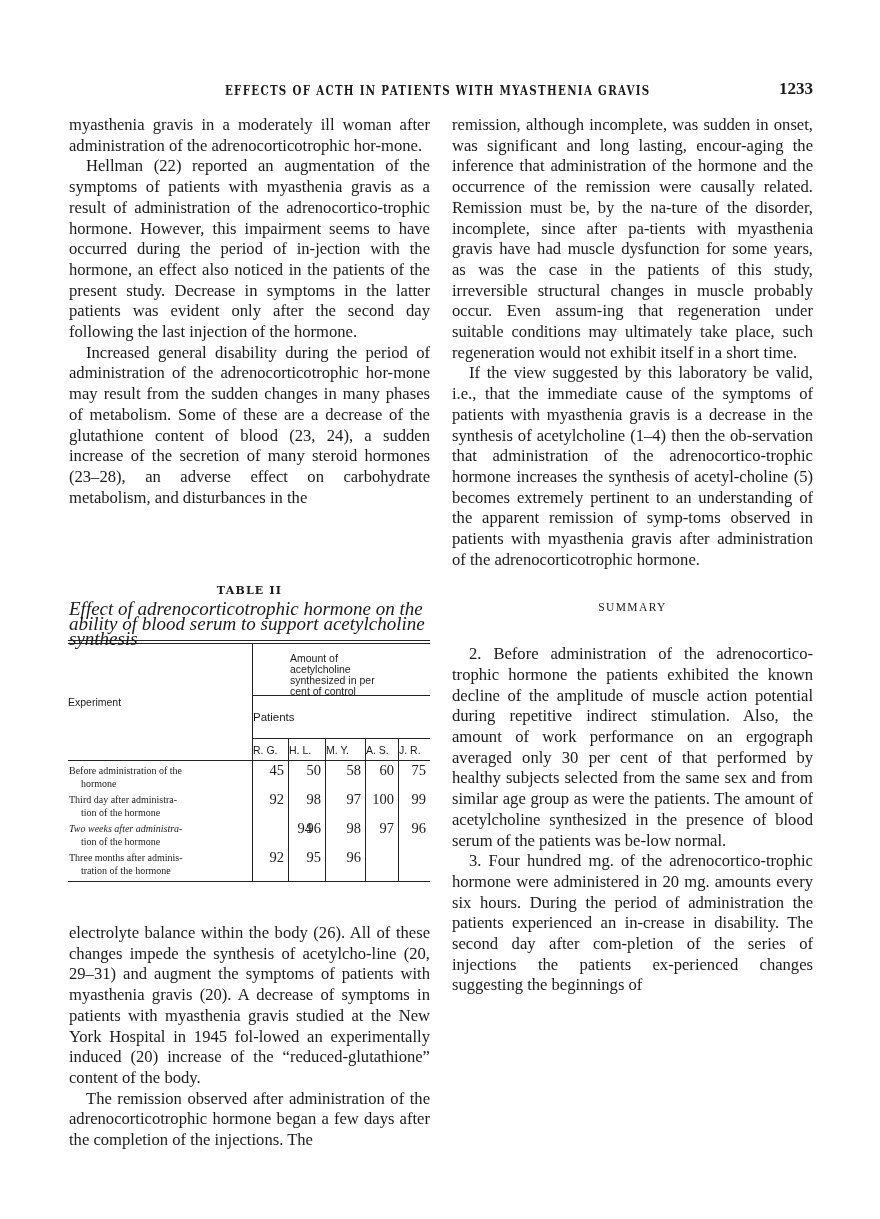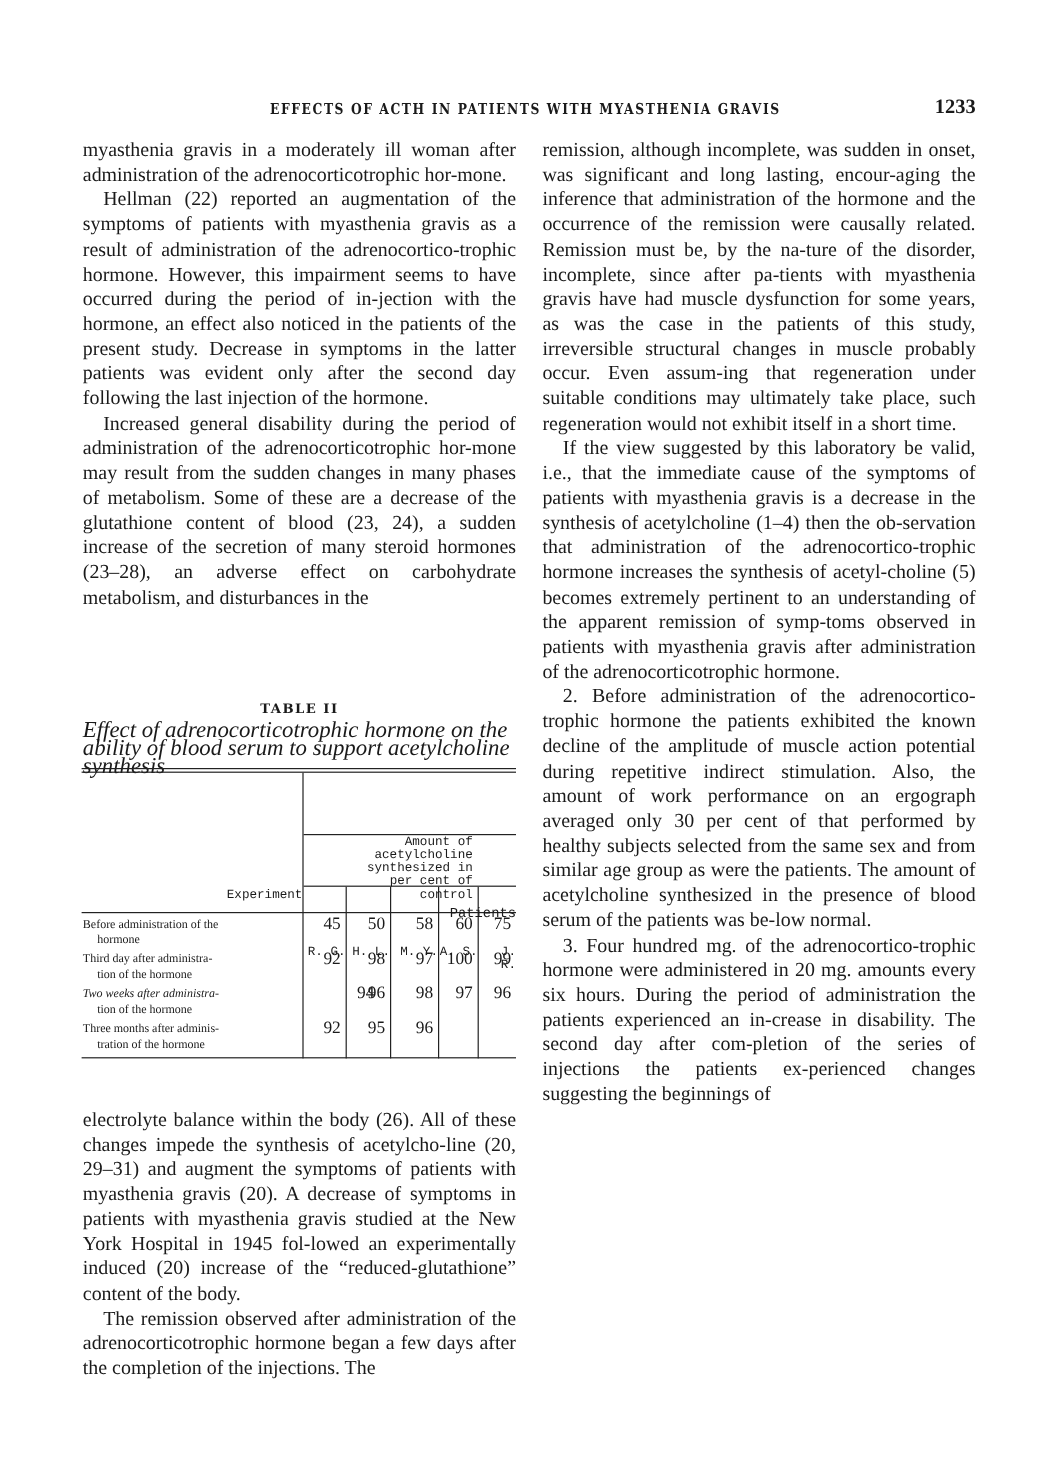--- a/index.html
+++ b/index.html
@@ -37,22 +37,22 @@
       position: absolute; top: 584px; left: 69px; width: 361px;
       text-align: center; font-size: 11px; letter-spacing: 1.2px; font-weight: bold;
       font-family: "DejaVu Serif", serif;
     }
     .table-caption {
       position: absolute; top: 601px; left: 69px; width: 361px;
       text-align: left; font-size: 19px; line-height: 15px; font-style: italic;
     }
     .tbl { position: absolute; left: 68px; top: 640px; width: 362px; height: 242px; }
     .rule { position: absolute; background: #222; }
-    .tcell { position: absolute; font-size: 10.5px; line-height: 11px; text-align: right;
-      font-family: Liberation Mono, monospace; margin-top: 44px; }
+    .tcell { position: absolute; font-size: 10.5px; line-height: 11px; text-align: left;
+      font-family: Liberation Sans, sans-serif; }
     .rowlabel { position: absolute; font-size: 10px; line-height: 13px; left: 1px; width: 184px;
       text-align: justify; }
     .rowlabel .cont { display: block; padding-left: 12px; }
     .val { position: absolute; font-size: 14.5px; text-align: right; width: 30px; }
   </style>
 </head>
 <body>
 
 <div class="running-head">EFFECTS OF ACTH IN PATIENTS WITH MYASTHENIA GRAVIS</div>
 <div class="page-number">1233</div>
@@ -130,15 +130,16 @@
 </div>
 
 <div id="col-left-bottom" class="col">
   <p>electrolyte balance within the body (26).  All of these changes impede the synthesis of acetylcho-line (20, 29–31) and augment the symptoms of patients with myasthenia gravis (20).  A decrease of symptoms in patients with myasthenia gravis studied at the New York Hospital in 1945 fol-lowed an experimentally induced (20) increase of the “reduced-glutathione” content of the body.</p>
   <p class="indent">The remission observed after administration of the adrenocorticotrophic hormone began a few days after the completion of the injections.  The</p>
 </div>
 
 <div id="col-right" class="col">
   <p>remission, although incomplete, was sudden in onset, was significant and long lasting, encour-aging the inference that administration of the hormone and the occurrence of the remission were causally related.  Remission must be, by the na-ture of the disorder, incomplete, since after pa-tients with myasthenia gravis have had muscle dysfunction for some years, as was the case in the patients of this study, irreversible structural changes in muscle probably occur.  Even assum-ing that regeneration under suitable conditions may ultimately take place, such regeneration would not exhibit itself in a short time.</p>
   <p class="indent">If the view suggested by this laboratory be valid, i.e., that the immediate cause of the symptoms of patients with myasthenia gravis is a decrease in the synthesis of acetylcholine (1–4) then the ob-servation that administration of the adrenocortico-trophic hormone increases the synthesis of acetyl-choline (5) becomes extremely pertinent to an understanding of the apparent remission of symp-toms observed in patients with myasthenia gravis after administration of the adrenocorticotrophic hormone.</p>
+  <div class="summary-heading">SUMMARY</div>
   <p class="indent">2. Before administration of the adrenocortico-trophic hormone the patients exhibited the known decline of the amplitude of muscle action potential during repetitive indirect stimulation.  Also, the amount of work performance on an ergograph averaged only 30 per cent of that performed by healthy subjects selected from the same sex and from similar age group as were the patients. The amount of acetylcholine synthesized in the presence of blood serum of the patients was be-low normal.</p>
   <p class="indent">3. Four hundred mg. of the adrenocortico-trophic hormone were administered in 20 mg. amounts every six hours.  During the period of administration the patients experienced an in-crease in disability.  The second day after com-pletion of the series of injections the patients ex-perienced changes suggesting the beginnings of</p>
 </div>
 
 </body></html>

